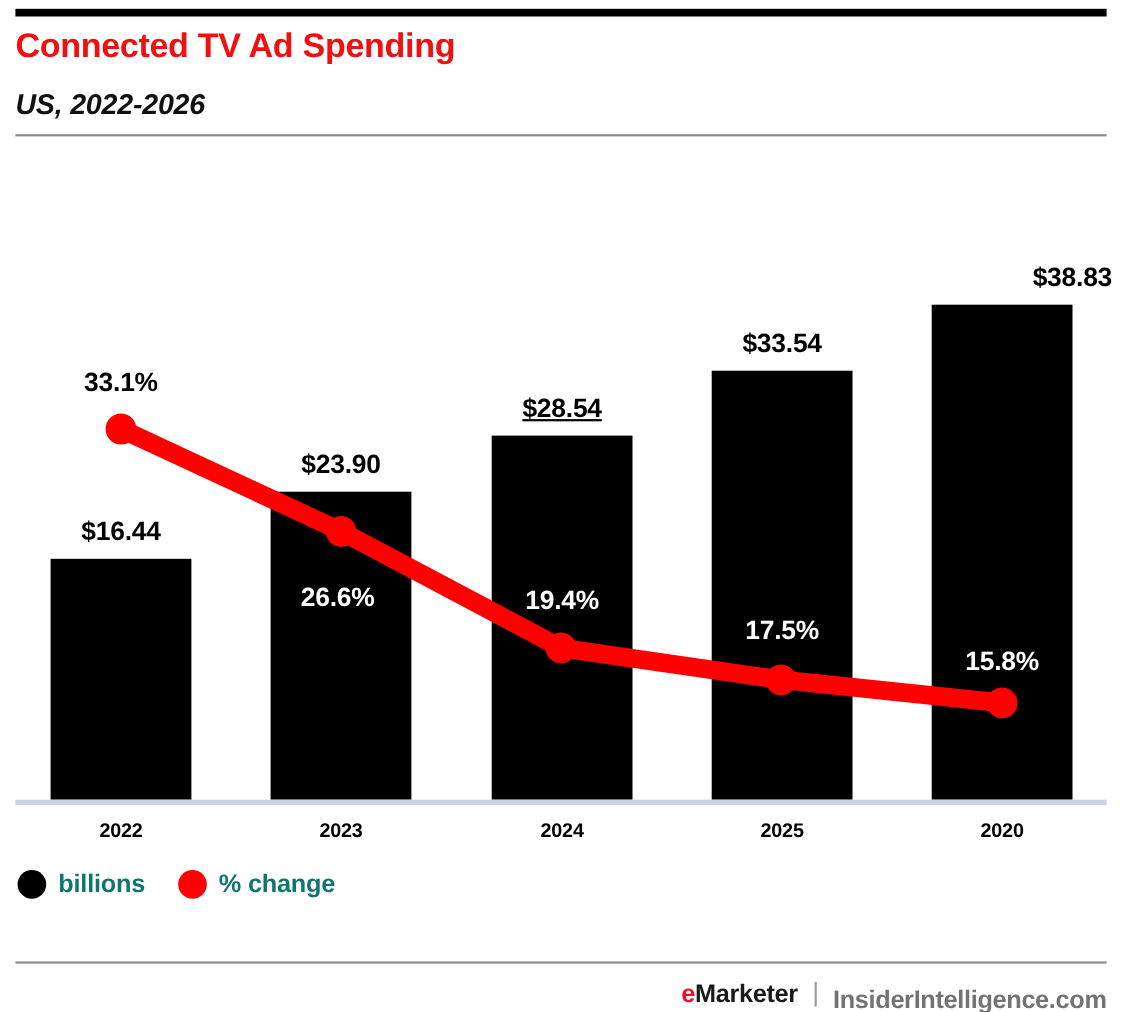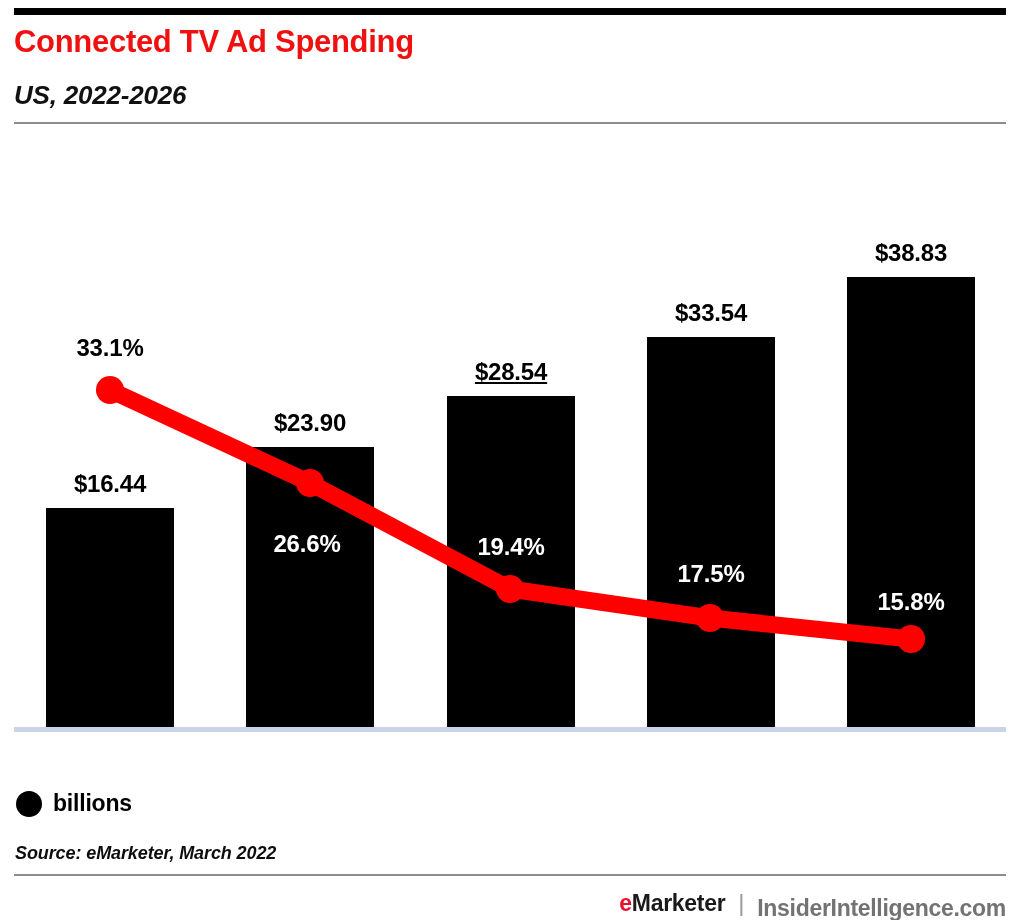--- a/index.html
+++ b/index.html
@@ -108,21 +108,21 @@
   .axis-line {
     position: absolute;
     left: 14px;
     top: 727px;
     width: 992px;
     height: 5px;
     background: #c9d4e8;
   }
   .x-tick {
     position: absolute;
-    top: 707px;
+    top: 745px;
     font-size: 18px;
     font-weight: bold;
     color: #000000;
     text-align: center;
     letter-spacing: -0.2px;
     white-space: nowrap;
   }
 
   
   .legend {
@@ -140,21 +140,21 @@
   }
   .legend-dot {
     width: 26px;
     height: 26px;
     border-radius: 50%;
     flex: 0 0 auto;
   }
   .legend-text {
     font-size: 23px;
     font-weight: bold;
-    color: #000000;
+    color: #0f766e;
     letter-spacing: -0.2px;
     white-space: nowrap;
   }
 
   
   .source {
     position: absolute;
     left: 15px;
     top: 843px;
     font-size: 18px;
@@ -210,21 +210,21 @@
         <div class="bar" style="left: 246px; top: 447px; width: 128px; height: 280px;"></div>
         <div class="bar" style="left: 447px; top: 396px; width: 128px; height: 331px;"></div>
         <div class="bar" style="left: 647px; top: 337px; width: 128px; height: 390px;"></div>
         <div class="bar" style="left: 847px; top: 277px; width: 128px; height: 450px;"></div>
       </div>
     <div id="bar-values-layer">
         <div class="bar-value" style="left: 10px; top: 470px; width: 200px;">$16.44</div>
         <div class="bar-value" style="left: 210px; top: 409px; width: 200px;">$23.90</div>
         <div class="bar-value" style="left: 411px; top: 358px; width: 200px; text-decoration: underline;">$28.54</div>
         <div class="bar-value" style="left: 611px; top: 299px; width: 200px;">$33.54</div>
-        <div class="bar-value" style="left: 811px; top: 239px; width: 200px;">$38.83</div>
+        <div class="bar-value" style="left: 811px; top: 239px; width: 200px; text-align: right;">$38.83</div>
       </div>
 
     <svg class="line-svg" viewBox="0 0 1020 920">
       <polyline id="pct-line" fill="none" stroke="#ff0000" stroke-width="17" stroke-linecap="round" stroke-linejoin="round" points="110,390 310,483 510,589 710,618 911,639"></polyline>
       <g id="pct-markers">
           <circle cx="110" cy="390" r="14" fill="#ff0000"></circle>
           <circle cx="310" cy="483" r="14" fill="#ff0000"></circle>
           <circle cx="510" cy="589" r="14" fill="#ff0000"></circle>
           <circle cx="710" cy="618" r="14" fill="#ff0000"></circle>
           <circle cx="911" cy="639" r="14" fill="#ff0000"></circle>
@@ -247,23 +247,26 @@
         <div class="x-tick" style="left: 611px; width: 200px;">2025</div>
         <div class="x-tick" style="left: 811px; width: 200px;">2020</div>
       </div>
   </div>
 
   <div class="legend">
     <div class="legend-item">
       <span class="legend-dot" style="background:#000000"></span>
       <span class="legend-text">billions</span>
     </div>
+    <div class="legend-item">
+      <span class="legend-dot" style="background:#ff0000"></span>
+      <span class="legend-text">% change</span>
+    </div>
   </div>
 
-  <div class="source">Source: eMarketer, March 2022</div>
 
   <div class="footer-rule"></div>
 
   <div class="footer">
     <span><span class="brand-e">e</span><span class="brand-rest">Marketer</span></span>
     <span class="footer-divider">|</span>
     <span class="footer-site">InsiderIntelligence.com</span>
   </div>
 
 </div>

